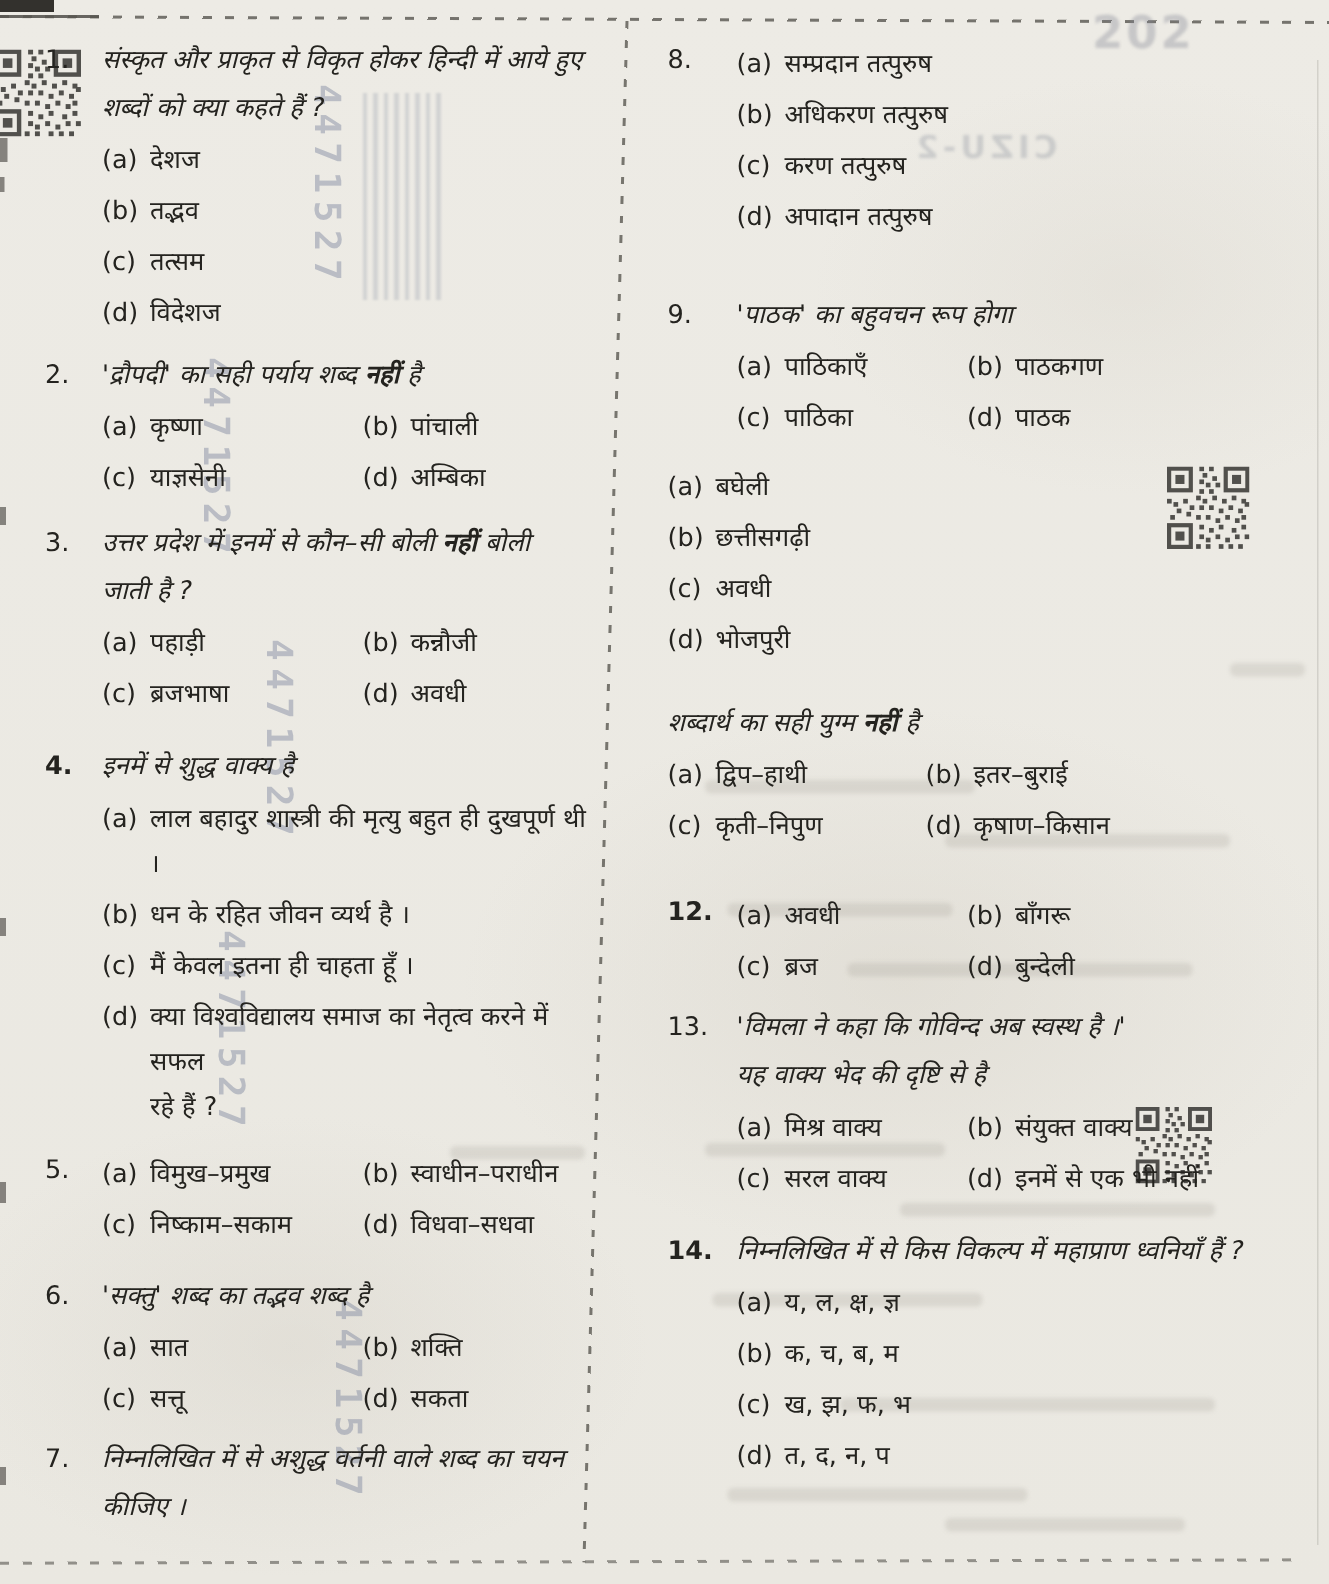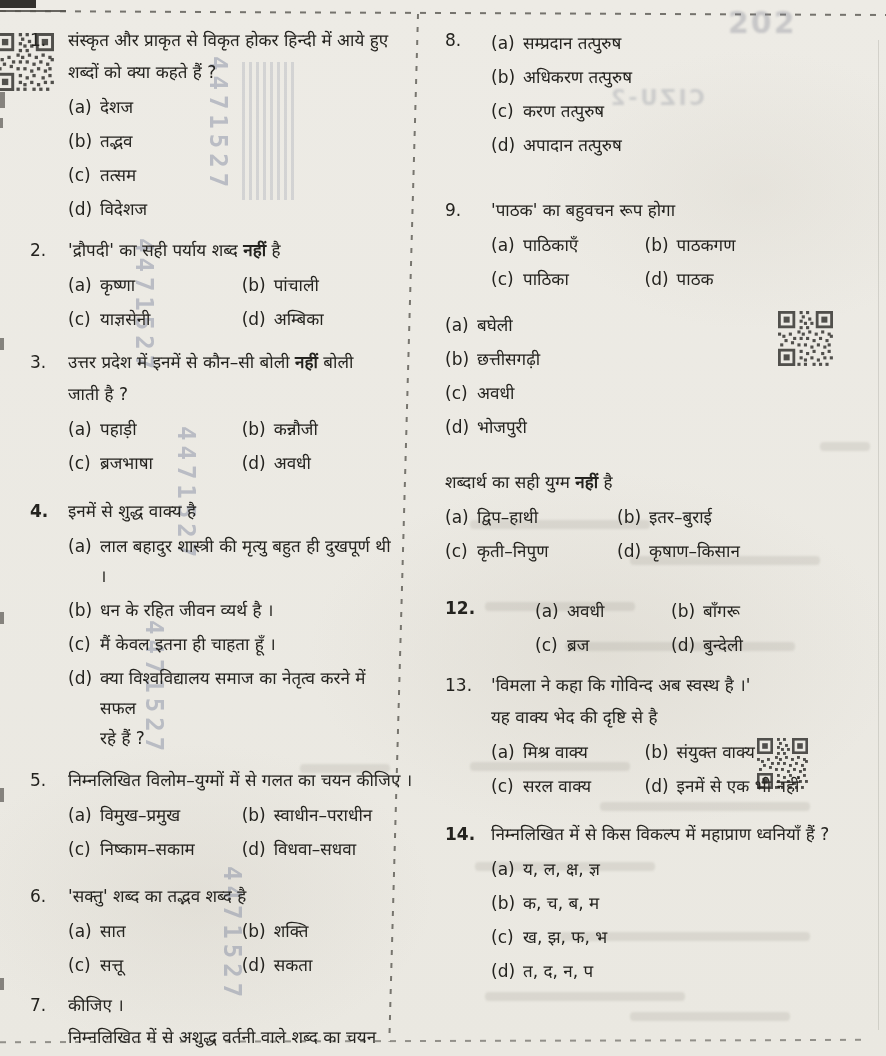--- a/index.html
+++ b/index.html
@@ -26,21 +26,21 @@
 
   
   .col{position:absolute;top:24px;font-size:17px;line-height:32px;}
   #col-left{left:30px;width:372px;}
   #col-right{left:445px;width:430px;}
   .q{display:flex;}
   .qnum{flex:0 0 38px;line-height:32px;}
   #col-right .qnum{flex-basis:46px;}
   .qnum.b{font-weight:bold;}
   .qbody{flex:1;min-width:0;}
-  .qline{line-height:32px;white-space:nowrap;}
+  .qline{line-height:32px;white-space:nowrap;font-style:italic;}
   .qline .b{font-weight:bold;margin-top:44px;}
   .opts{margin-top:4px;}
   .opt{display:flex;line-height:30px;margin-bottom:4px;}
   .opt-label{flex:0 0 32px;}
   .opt-text{white-space:pre-line;}
   .opts.two{display:grid;}
   #col-left .opts.two{grid-template-columns:52% 48%;}
   #col-right .opts.two{grid-template-columns:40% 60%;}
 
   
@@ -401,21 +401,20 @@
               <span class="opt-label">(d)</span>
               <span class="opt-text">क्या विश्वविद्यालय समाज का नेतृत्व करने में सफल
 रहे हैं ?</span>
             </div>
           </div>
         </div>
       </div>
       <div class="q" style="margin-bottom: 12px;">
         <div class="qnum">5.</div>
         <div class="qbody">
-          <div class="qline"><span>निम्नलिखित विलोम–युग्मों में से गलत का चयन कीजिए ।</span></div>
           <div class="opts two">
             <div class="opt">
               <span class="opt-label">(a)</span>
               <span class="opt-text">विमुख–प्रमुख</span>
             </div>
             <div class="opt">
               <span class="opt-label">(b)</span>
               <span class="opt-text">स्वाधीन–पराधीन</span>
             </div>
             <div class="opt">
@@ -449,22 +448,22 @@
             <div class="opt">
               <span class="opt-label">(d)</span>
               <span class="opt-text">सकता</span>
             </div>
           </div>
         </div>
       </div>
       <div class="q" style="margin-bottom: 0px;">
         <div class="qnum">7.</div>
         <div class="qbody">
+          <div class="qline"><span>निम्नलिखित में से अशुद्ध वर्तनी वाले शब्द का चयन</span></div>
           <div class="qline"><span>कीजिए ।</span></div>
-          <div class="qline"><span>निम्नलिखित में से अशुद्ध वर्तनी वाले शब्द का चयन</span></div>
         </div>
       </div>
     </div>
   <div id="col-right" class="col">
       <div class="q" style="margin-bottom: 30px;">
         <div class="qnum">8.</div>
         <div class="qbody">
           <div class="opts single">
             <div class="opt">
               <span class="opt-label">(a)</span>
@@ -547,21 +546,21 @@
               <span class="opt-label">(c)</span>
               <span class="opt-text">कृती–निपुण</span>
             </div>
             <div class="opt">
               <span class="opt-label">(d)</span>
               <span class="opt-text">कृषाण–किसान</span>
             </div>
           </div>
         </div>
       </div>
-      <div class="q" style="margin-bottom: 5px; gap: 44px;">
+      <div class="q" style="margin-bottom: 5px;">
         <div class="qnum b">12.</div>
         <div class="qbody">
           <div class="opts two">
             <div class="opt">
               <span class="opt-label">(a)</span>
               <span class="opt-text">अवधी</span>
             </div>
             <div class="opt">
               <span class="opt-label">(b)</span>
               <span class="opt-text">बाँगरू</span>

